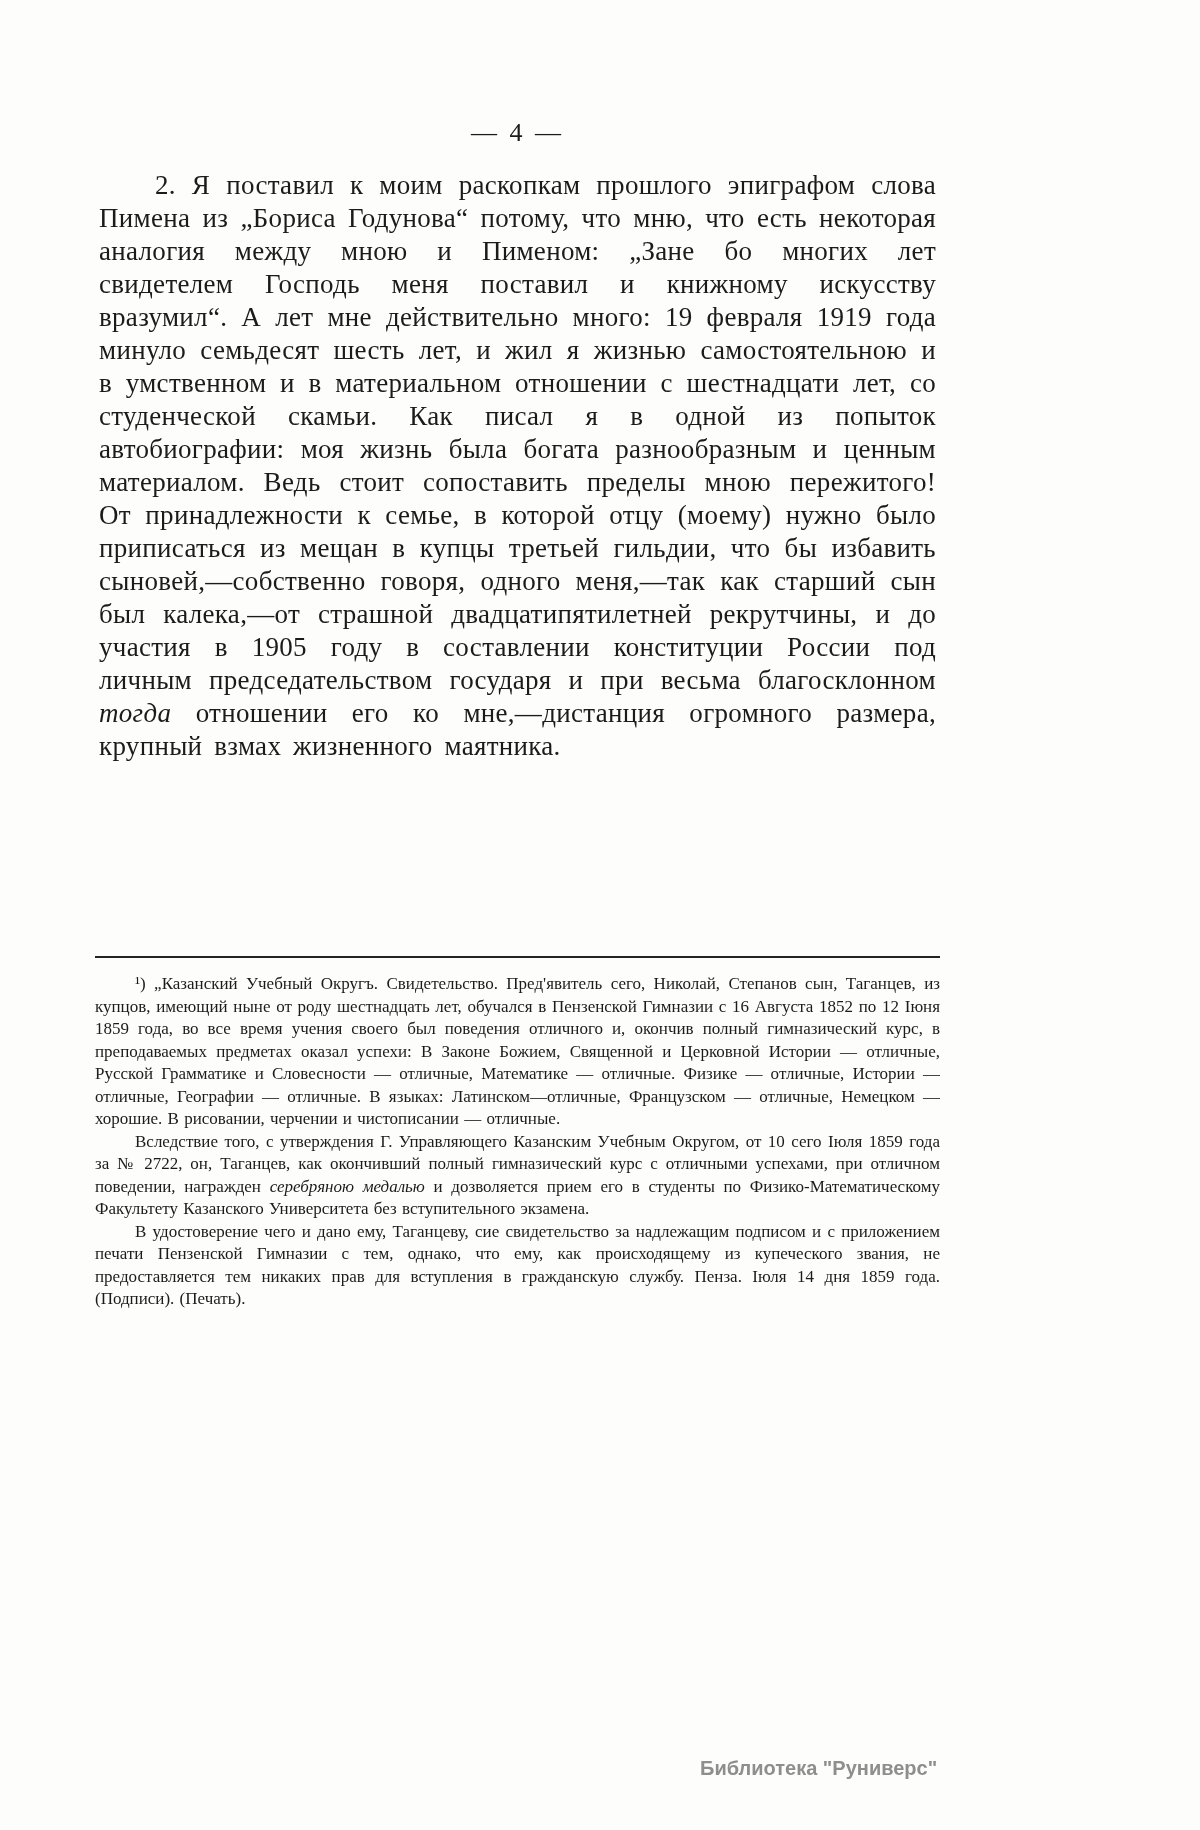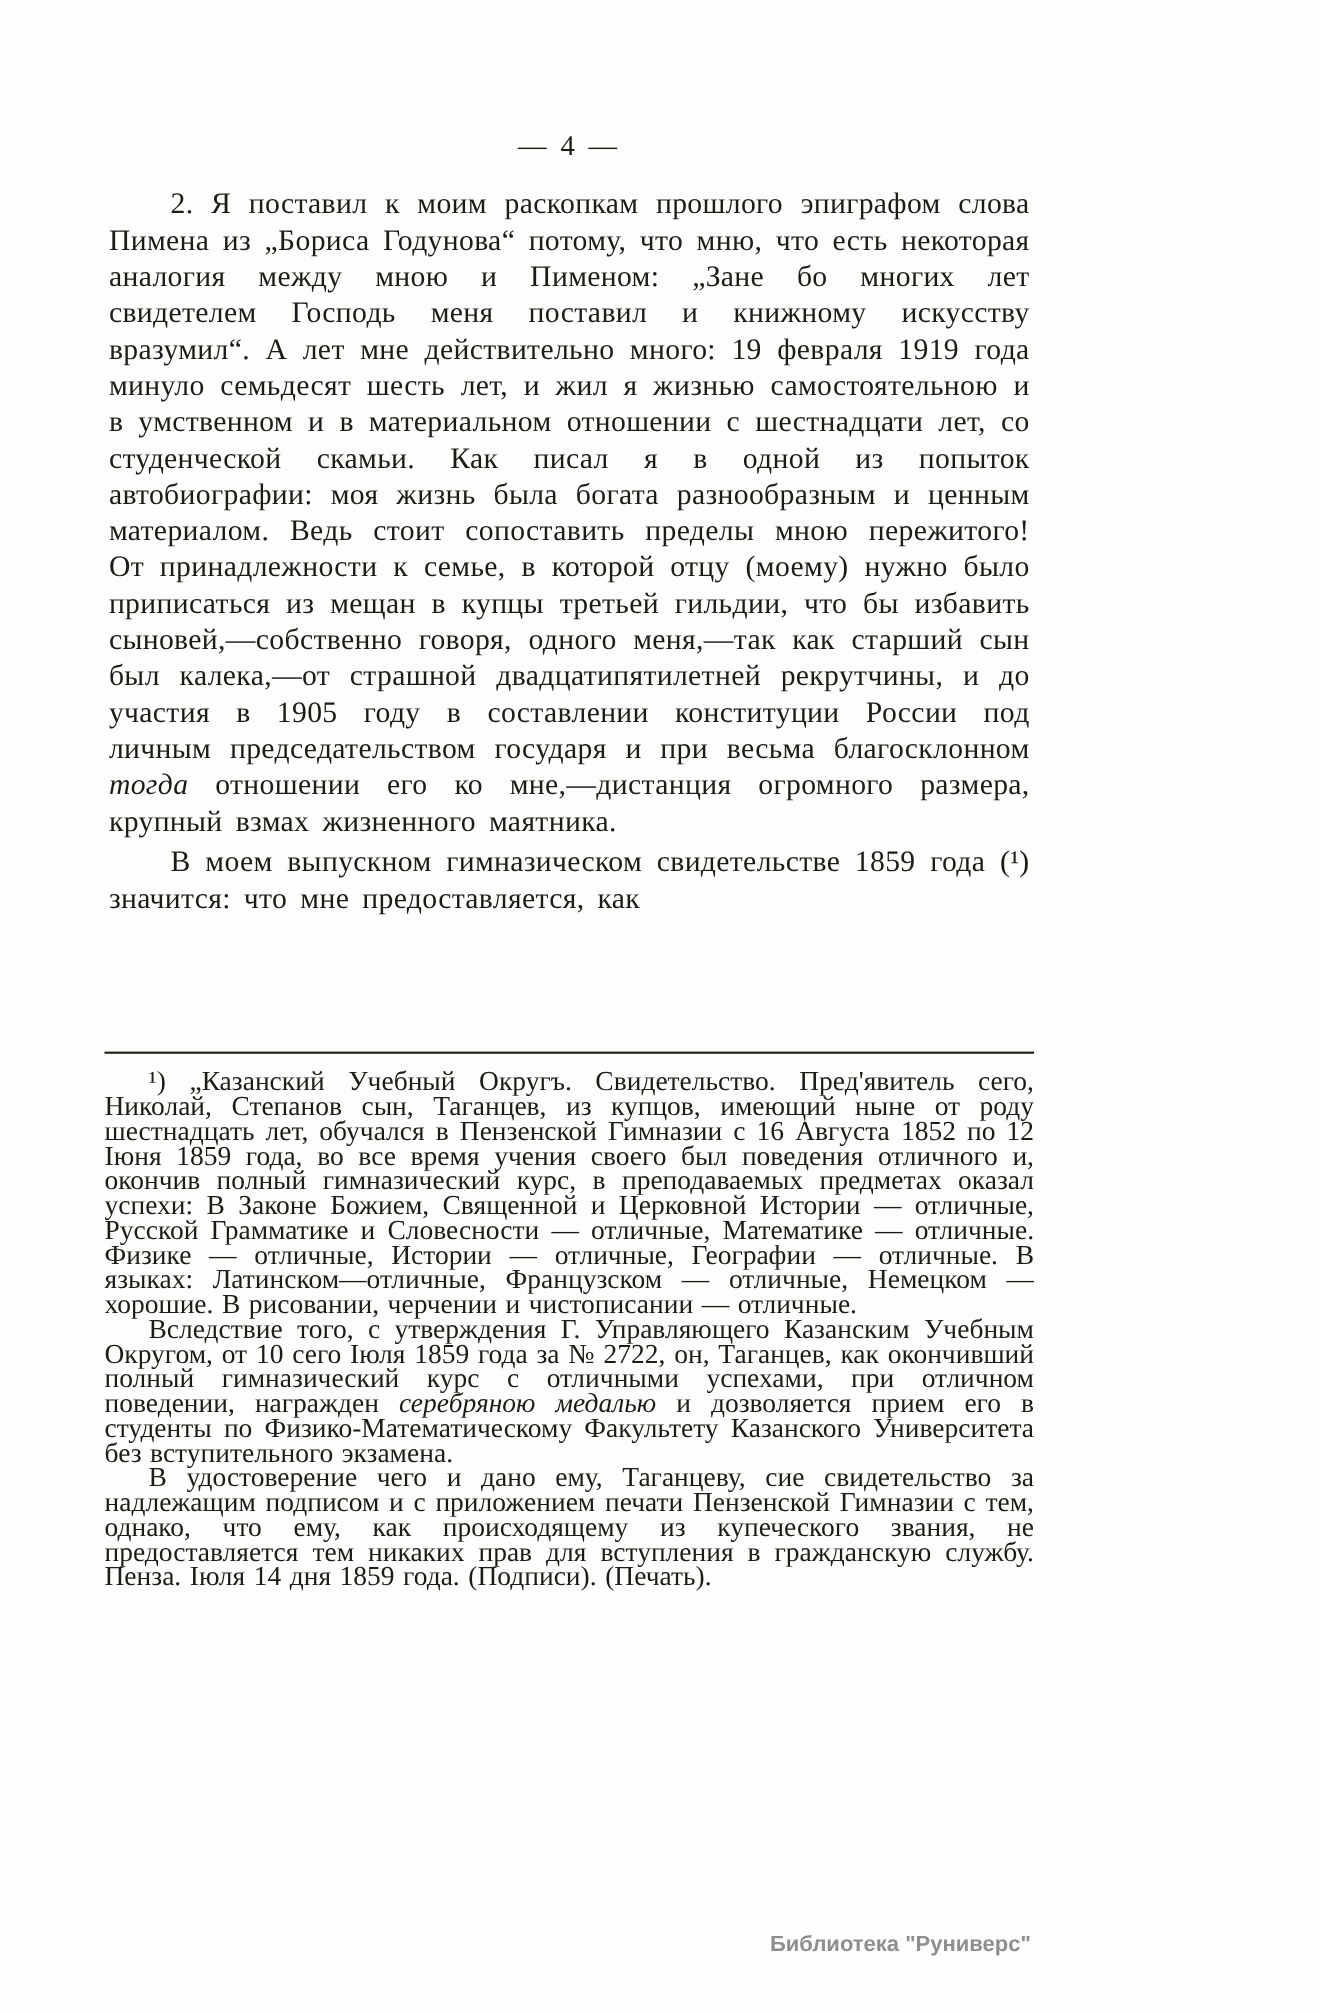--- a/index.html
+++ b/index.html
@@ -53,21 +53,21 @@
     width: 845px;
     height: 0;
     border-top: 2px solid #23231f;
   }
   .footnote {
     position: absolute;
     top: 973px;
     left: 95px;
     width: 845px;
     height: 480px;
-    font-size: 25px;
+    font-size: 17px;
     line-height: 22.5px;
     text-align: justify;
     word-spacing: 0.06em;
     overflow: hidden;
   }
   .fn-para {
     margin: 0;
     text-indent: 40px;
   }
   .it {
@@ -86,21 +86,20 @@
 </style>
 </head>
 <body>
 
 <div class="page">
 
   <div class="page-number">— 4 —</div>
 
   <div class="main-text">
     <p class="para"><span>2. Я поставил к моим раскопкам прошлого эпиграфом слова Пимена из „Бориса Годунова“ потому, что мню, что есть некоторая аналогия между мною и Пименом: „Зане бо многих лет свидетелем Господь меня поставил и книжному искусству вразумил“. А лет мне действительно много: 19 февраля 1919 года минуло семьдесят шесть лет, и жил я жизнью самостоятельною и в умственном и в материальном отношении с шестнадцати лет, со студенческой скамьи. Как писал я в одной из попыток автобиографии: моя жизнь была богата разнообразным и ценным материалом. Ведь стоит сопоставить пределы мною пережитого! От принадлежности к семье, в которой отцу (моему) нужно было приписаться из мещан в купцы третьей гильдии, что бы избавить сыновей,—собственно говоря, одного меня,—так как старший сын был калека,—от страшной двадцатипятилетней рекрутчины, и до участия в 1905 году в составлении конституции России под личным председательством государя и при весьма благосклонном </span><span class="it">тогда</span><span> отношении его ко мне,—дистанция огромного размера, крупный взмах жизненного маятника.</span></p>
-    <p class="para"><span>В моем выпускном гимназическом свидетельстве 1859 года (¹) значится: что мне предоставляется, как</span></p>
   </div>
 
   <div class="footnote-rule"></div>
 
   <div class="footnote">
     <p class="fn-para"><span>¹) „Казанский Учебный Округъ. Свидетельство. Пред'явитель сего, Николай, Степанов сын, Таганцев, из купцов, имеющий ныне от роду шестнадцать лет, обучался в Пензенской Гимназии с 16 Августа 1852 по 12 Іюня 1859 года, во все время учения своего был поведения отличного и, окончив полный гимназический курс, в преподаваемых предметах оказал успехи: В Законе Божием, Священной и Церковной Истории — отличные, Русской Грамматике и Словесности — отличные, Математике — отличные. Физике — отличные, Истории — отличные, Географии — отличные. В языках: Латинском—отличные, Французском — отличные, Немецком — хорошие. В рисовании, черчении и чистописании — отличные.</span></p>
     <p class="fn-para"><span>Вследствие того, с утверждения Г. Управляющего Казанским Учебным Округом, от 10 сего Іюля 1859 года за № 2722, он, Таганцев, как окончивший полный гимназический курс с отличными успехами, при отличном поведении, награжден </span><span class="it">серебряною медалью</span><span> и дозволяется прием его в студенты по Физико-Математическому Факультету Казанского Университета без вступительного экзамена.</span></p>
     <p class="fn-para"><span>В удостоверение чего и дано ему, Таганцеву, сие свидетельство за надлежащим подписом и с приложением печати Пензенской Гимназии с тем, однако, что ему, как происходящему из купеческого звания, не предоставляется тем никаких прав для вступления в гражданскую службу. Пенза. Іюля 14 дня 1859 года. (Подписи). (Печать).</span></p>
   </div>
 

